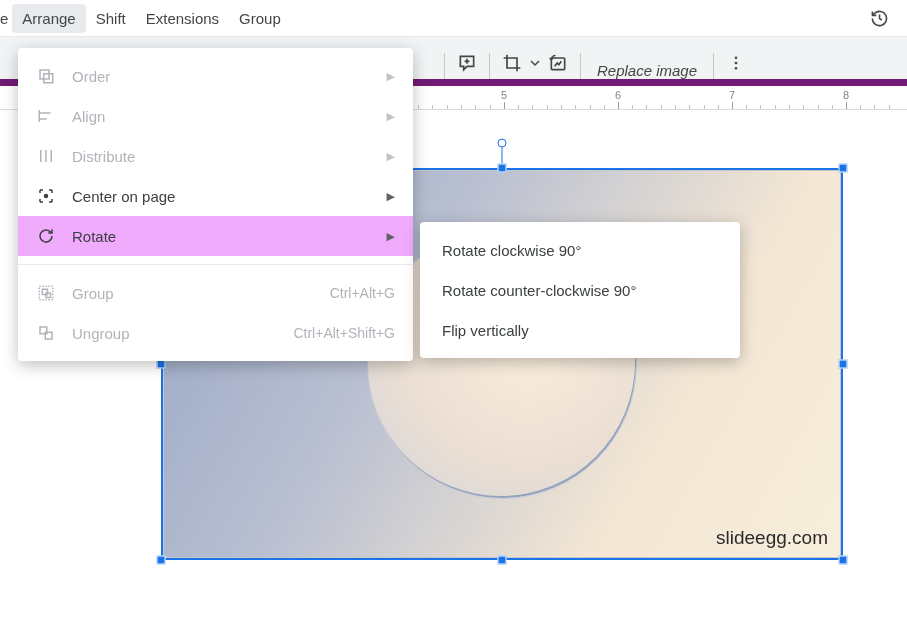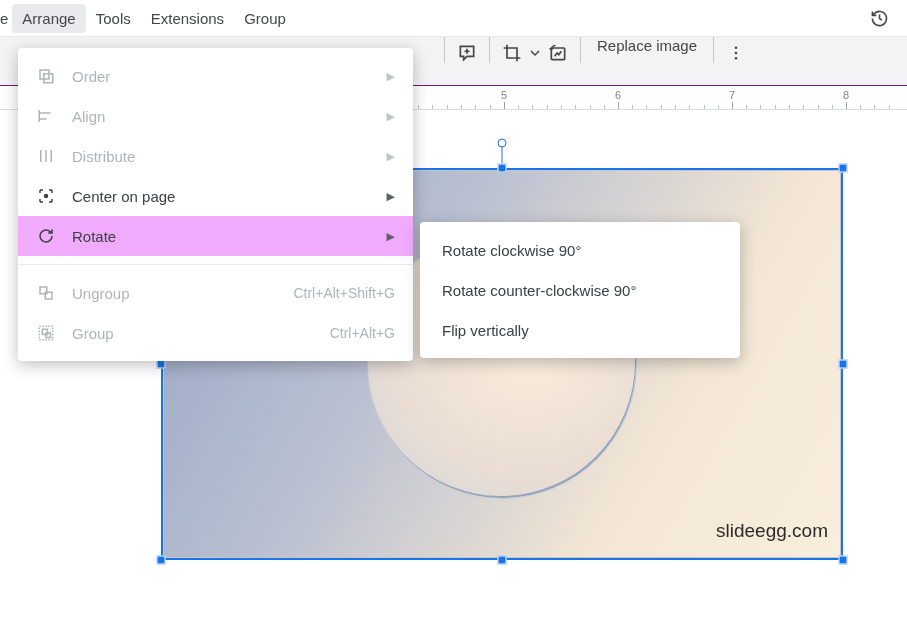--- a/index.html
+++ b/index.html
@@ -2,41 +2,41 @@
 <html><head>
 <meta charset="utf-8">
 <style>
   * { box-sizing: border-box; }
   html, body { margin:0; padding:0; width:907px; height:627px; font-family: "Google Sans", Arial, sans-serif; color:#3c4043; background:#fff; overflow:hidden; }
   .menubar { display:flex; align-items:center; height:36px; padding:4px 0 4px 0; position:relative; }
   .edge-text { color:#444746; font-size:15px; padding:0 4px 0 0; }
   .menubar-item { padding:6px 10px; font-size:15px; color:#444746; border-radius:4px; cursor:pointer; }
   .menubar-item.open { background:#e8eaed; }
   .history-btn { position:absolute; right:14px; top:4px; width:28px; height:28px; display:flex; align-items:center; justify-content:center; color:#444746; border-radius:50%; cursor:pointer;}
-  .toolbar-area { background:#f1f3f4; height:50px; border-top:1px solid #e8eaed; border-bottom:1px solid #701a75; display:flex; align-items:flex-start; padding-left:438px; gap:0; }
+  .toolbar-area { background:#f1f3f4; height:50px; border-top:1px solid #e8eaed; border-bottom:7px solid #701a75; display:flex; align-items:flex-end; padding-left:438px; gap:0;font-style:italic; }
   .toolbar-sep { width:1px; height:26px; background:#c7c7c7; margin:0 6px; }
   .tb-btn { height:32px; min-width:32px; padding:0 6px; display:flex; align-items:center; justify-content:center; color:#444746; border-radius:4px; cursor:pointer; }
   .tb-btn svg { display:block; }
   .replace-txt { font-size:15px; color:#444746; padding:0 10px; cursor:pointer; }
   .ruler { height:24px; position:relative; background:#fff; border-bottom:1px solid #dadce0; overflow:hidden; }
   .ruler-num { position:absolute; top:3px; font-size:11px; color:#80868b; transform:translateX(-50%); }
   .tick-major { position:absolute; bottom:0; width:1px; height:7px; background:#9aa0a6; }
   .tick-minor { position:absolute; bottom:0; width:1px; height:4px; background:#c0c3c7; }
   .canvas { position:relative; width:100%; height:calc(627px - 36px - 50px - 24px); background:#fff; }
   .slide { position:absolute; left:163px; top:60px; width:678px; height:388px; border:1px solid #c7c7c7; background:linear-gradient(120deg,#97a6c4 0%, #b8bfd1 35%, #f3e6d4 72%, #f8eedc 100%); }
   .sel-box { position:absolute; left:161px; top:58px; width:682px; height:392px; border:2px solid #1a73e8; pointer-events:none; }
   .handle { position:absolute; width:9px; height:9px; background:#1a73e8; border:1px solid #fff; transform:translate(-50%,-50%); }
   .rot-handle { position:absolute; width:9px; height:9px; border:1px solid #1a73e8; background:#fff; border-radius:50%; transform:translate(-50%,-50%); }
   .rot-line { position:absolute; width:1px; background:#1a73e8; transform:translateX(-50%);}
   .circle { position:absolute; left:50%; top:50%; width:270px; height:270px; border-radius:50%; transform:translate(-50%,-50%); background:radial-gradient(circle at 60% 40%, #fbeedc 0%, #eaded4 60%, #cfd2da 100%); box-shadow: inset -1px -2px 0 0 #94a3bd, inset 1px 2px 0 0 #e9decf; border:1px solid #c5cbd6;}
   .aesth { position:absolute; left:50%; top:139px; transform:translateX(-50%); font-family: Georgia, 'Times New Roman', serif; font-size:27px; color:#262626; }
   .dashes { position:absolute; left:50%; top:176px; transform:translateX(-50%); display:flex; gap:8px;}
   .dashes span{ width:22px; height:3px; background:#aab1c5; display:block;}
   .dashes span.lite{ background:#f3e8d4;}
-  .watermark { position:absolute; right:12px; bottom:15px; font-family: Arial, sans-serif; font-size:19px; color:#2b2b2b; }
+  .watermark { position:absolute; right:12px; bottom:8px; font-family: Arial, sans-serif; font-size:19px; color:#2b2b2b; }
   
   .menu { position:absolute; background:#fff; border-radius:4px; box-shadow:0 4px 16px rgba(0,0,0,.25); padding:8px 0; z-index:30; }
   .menu.arrange { left:18px; top:48px; width:395px; }
   .menu.sub { left:420px; top:222px; width:320px; }
   .mi { display:flex; align-items:center; height:40px; padding:0 18px; font-size:15px; color:#3c4043; cursor:pointer; position:relative; gap:16px; }
   .mi.hover { background:#f0abfc; }
   .mi.disabled { color:#b0b4b9; cursor:default; }
   .mi .ico { width:20px; height:20px; display:flex; align-items:center; justify-content:center; color:inherit; flex-shrink:0;}
   .mi .lbl { flex:1; }
   .mi .arrow { font-size:11px; color:#5f6368; }
@@ -44,21 +44,21 @@
   .mi .short { font-size:14px; color:#b0b4b9; }
   .menu-sep { height:1px; background:#e8eaed; margin:8px 0; }
   .mi.sub-item { padding:0 22px; height:40px;}
 </style>
 </head>
 <body>
 
 <div class="menubar">
   <span class="edge-text">e</span>
   <div class="menubar-item open">Arrange</div>
-  <div class="menubar-item">Tools</div>
+  <div class="menubar-item">Shift</div>
   <div class="menubar-item">Extensions</div>
   <div class="menubar-item">Group</div>
   <div class="history-btn">
     <svg width="19" height="19" viewBox="0 0 24 24" fill="none" stroke="currentColor" stroke-width="2">
         <path d="M3 12a9 9 0 1 0 3-6.7L3 8"></path>
         <polyline points="3 3 3 8 8 8"></polyline>
         <polyline points="12 7 12 12 15 14"></polyline>
       </svg>
   </div>
 </div>
@@ -220,37 +220,37 @@
           <polyline points="20 3 20 8 15 8"></polyline>
         </svg>
       </span>
     <span class="lbl">Rotate</span>
     <span class="arrow">▶</span>
   </div>
   <div class="menu-sep"></div>
   <div class="mi disabled">
     <span class="ico">
         <svg width="18" height="18" viewBox="0 0 24 24" fill="none" stroke="currentColor" stroke-width="2">
-          <rect x="4" y="4" width="9" height="9"></rect>
-          <rect x="11" y="11" width="9" height="9"></rect>
-        </svg>
-      </span>
-    <span class="lbl">Ungroup</span>
-    <span class="short">Ctrl+Alt+Shift+G</span>
-  </div>
-  <div class="mi disabled">
-    <span class="ico">
-        <svg width="18" height="18" viewBox="0 0 24 24" fill="none" stroke="currentColor" stroke-width="2">
           <rect x="3" y="3" width="18" height="18" stroke-dasharray="2 2"></rect>
           <rect x="7" y="7" width="7" height="7"></rect>
           <rect x="12" y="12" width="6" height="6"></rect>
         </svg>
       </span>
     <span class="lbl">Group</span>
     <span class="short">Ctrl+Alt+G</span>
+  </div>
+  <div class="mi disabled">
+    <span class="ico">
+        <svg width="18" height="18" viewBox="0 0 24 24" fill="none" stroke="currentColor" stroke-width="2">
+          <rect x="4" y="4" width="9" height="9"></rect>
+          <rect x="11" y="11" width="9" height="9"></rect>
+        </svg>
+      </span>
+    <span class="lbl">Ungroup</span>
+    <span class="short">Ctrl+Alt+Shift+G</span>
   </div>
 </div>
 
 <div class="menu sub">
   <div class="mi sub-item">
       <span class="lbl">Rotate clockwise 90°</span>
     </div>
   <div class="mi sub-item">
       <span class="lbl">Rotate counter-clockwise 90°</span>
     </div>

